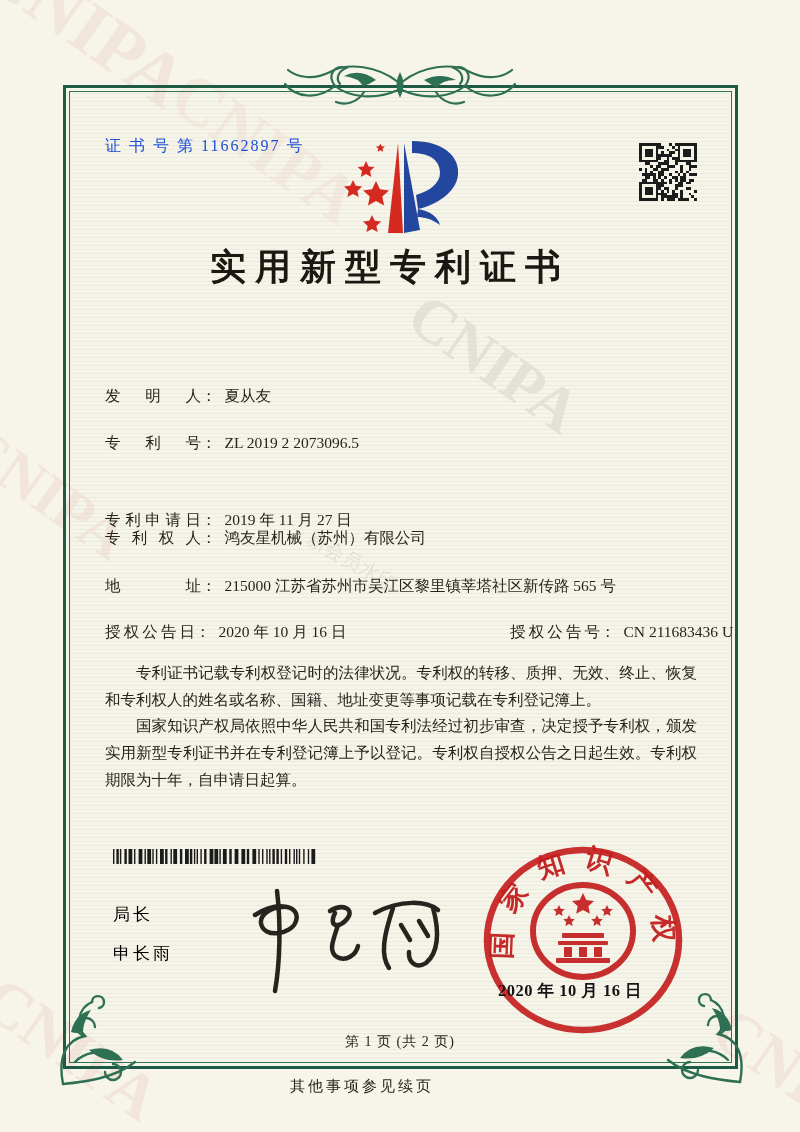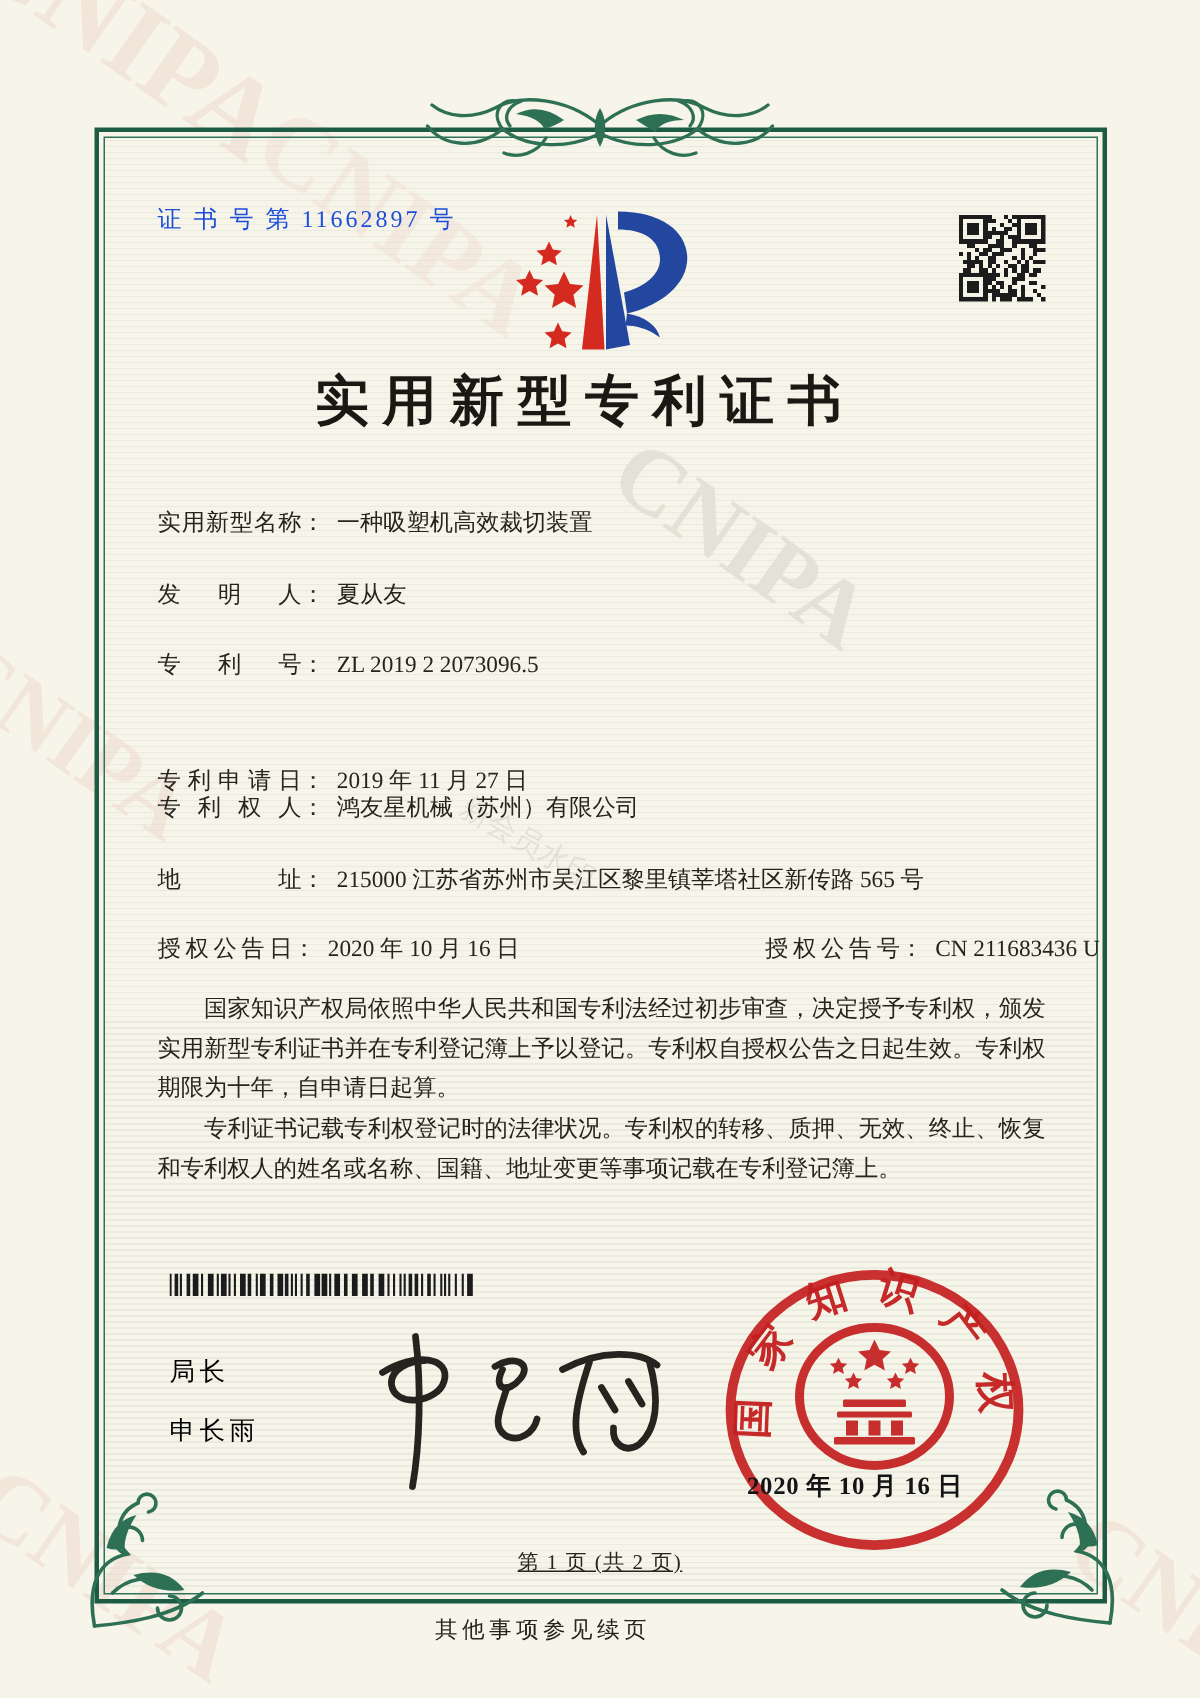--- a/index.html
+++ b/index.html
@@ -65,21 +65,21 @@
   .signer .name{ margin-top:16px; }
   .signature{ position:absolute; left:225px; top:883px; z-index:3; }
   .seal{ position:absolute; left:478px; top:843px; z-index:3; }
   .seal-date{
     position:absolute; left:492px; top:980px; width:156px; z-index:4;
     text-align:center; font-size:16.5px; color:#141414; font-weight:bold;
     letter-spacing:.5px; white-space:nowrap;
   }
   .page-info{
     position:absolute; left:0; top:1033px; width:800px; z-index:3;
-    text-align:center; font-size:14px; letter-spacing:1px;text-decoration:underline;
+    text-align:center; font-size:14px; letter-spacing:1px;
   }
   .continuation{
     position:absolute; left:0; top:1077px; width:724px; z-index:3;
     text-align:center; font-size:15px; letter-spacing:3px;
   }
   .ornament{ position:absolute; z-index:4; pointer-events:none; }
   .orn-top{ left:280px; top:54px; }
   .orn-bl{ left:45px; top:992px; }
   .orn-br{ left:658px; top:990px; transform:scaleX(-1); }
 </style>
@@ -403,23 +403,20 @@
       <rect x="12" y="20" width="1" height="1" fill="#1c1c1c"></rect>
       <rect x="14" y="20" width="1" height="1" fill="#1c1c1c"></rect>
       <rect x="15" y="20" width="1" height="1" fill="#1c1c1c"></rect>
       <rect x="16" y="20" width="1" height="1" fill="#1c1c1c"></rect>
       <rect x="17" y="20" width="1" height="1" fill="#1c1c1c"></rect>
       <rect x="20" y="20" width="1" height="1" fill="#1c1c1c"></rect>
     </svg>
 
   <div class="title">实用新型专利证书</div>
 
-  <div class="field-row" style="top:338px;">
-    <span class="f-label">实用新型名称</span><span class="f-colon">：</span><span class="f-value">一种吸塑机高效裁切装置</span>
-  </div>
   <div class="field-row" style="top:386px;">
     <span class="f-label">发明人</span><span class="f-colon">：</span><span class="f-value">夏从友</span>
   </div>
   <div class="field-row" style="top:433px;">
     <span class="f-label">专利号</span><span class="f-colon">：</span><span class="f-value">ZL 2019 2 2073096.5</span>
   </div>
   <div class="field-row" style="top:510px;">
     <span class="f-label">专利申请日</span><span class="f-colon">：</span><span class="f-value">2019 年 11 月 27 日</span>
   </div>
   <div class="field-row" style="top:528px;text-decoration:underline;">
@@ -432,22 +429,22 @@
   <div class="field-row" style="top:622px; width:592px;">
     <span>
       <span class="f-label" style="width:90px;">授权公告日</span><span class="f-colon">：</span><span class="f-value">2020 年 10 月 16 日</span>
     </span>
     <span class="grant-no">
       <span class="f-label" style="width:90px;">授权公告号</span><span class="f-colon">：</span><span class="f-value">CN 211683436 U</span>
     </span>
   </div>
 
   <div class="paras">
+    <p>专利证书记载专利权登记时的法律状况。专利权的转移、质押、无效、终止、恢复和专利权人的姓名或名称、国籍、地址变更等事项记载在专利登记簿上。</p>
     <p>国家知识产权局依照中华人民共和国专利法经过初步审查，决定授予专利权，颁发实用新型专利证书并在专利登记簿上予以登记。专利权自授权公告之日起生效。专利权期限为十年，自申请日起算。</p>
-    <p>专利证书记载专利权登记时的法律状况。专利权的转移、质押、无效、终止、恢复和专利权人的姓名或名称、国籍、地址变更等事项记载在专利登记簿上。</p>
   </div>
 
   <svg class="barcode" id="barcode" width="205" height="15">
       <rect x="0.0" y="0" width="1.4" height="15" fill="#1b1b1b"></rect>
       <rect x="3.4" y="0" width="2.4" height="15" fill="#1b1b1b"></rect>
       <rect x="6.9" y="0" width="1.4" height="15" fill="#1b1b1b"></rect>
       <rect x="11.4" y="0" width="2.4" height="15" fill="#1b1b1b"></rect>
       <rect x="15.5" y="0" width="3.8" height="15" fill="#1b1b1b"></rect>
       <rect x="21.0" y="0" width="1.4" height="15" fill="#1b1b1b"></rect>
       <rect x="25.6" y="0" width="3.8" height="15" fill="#1b1b1b"></rect>

